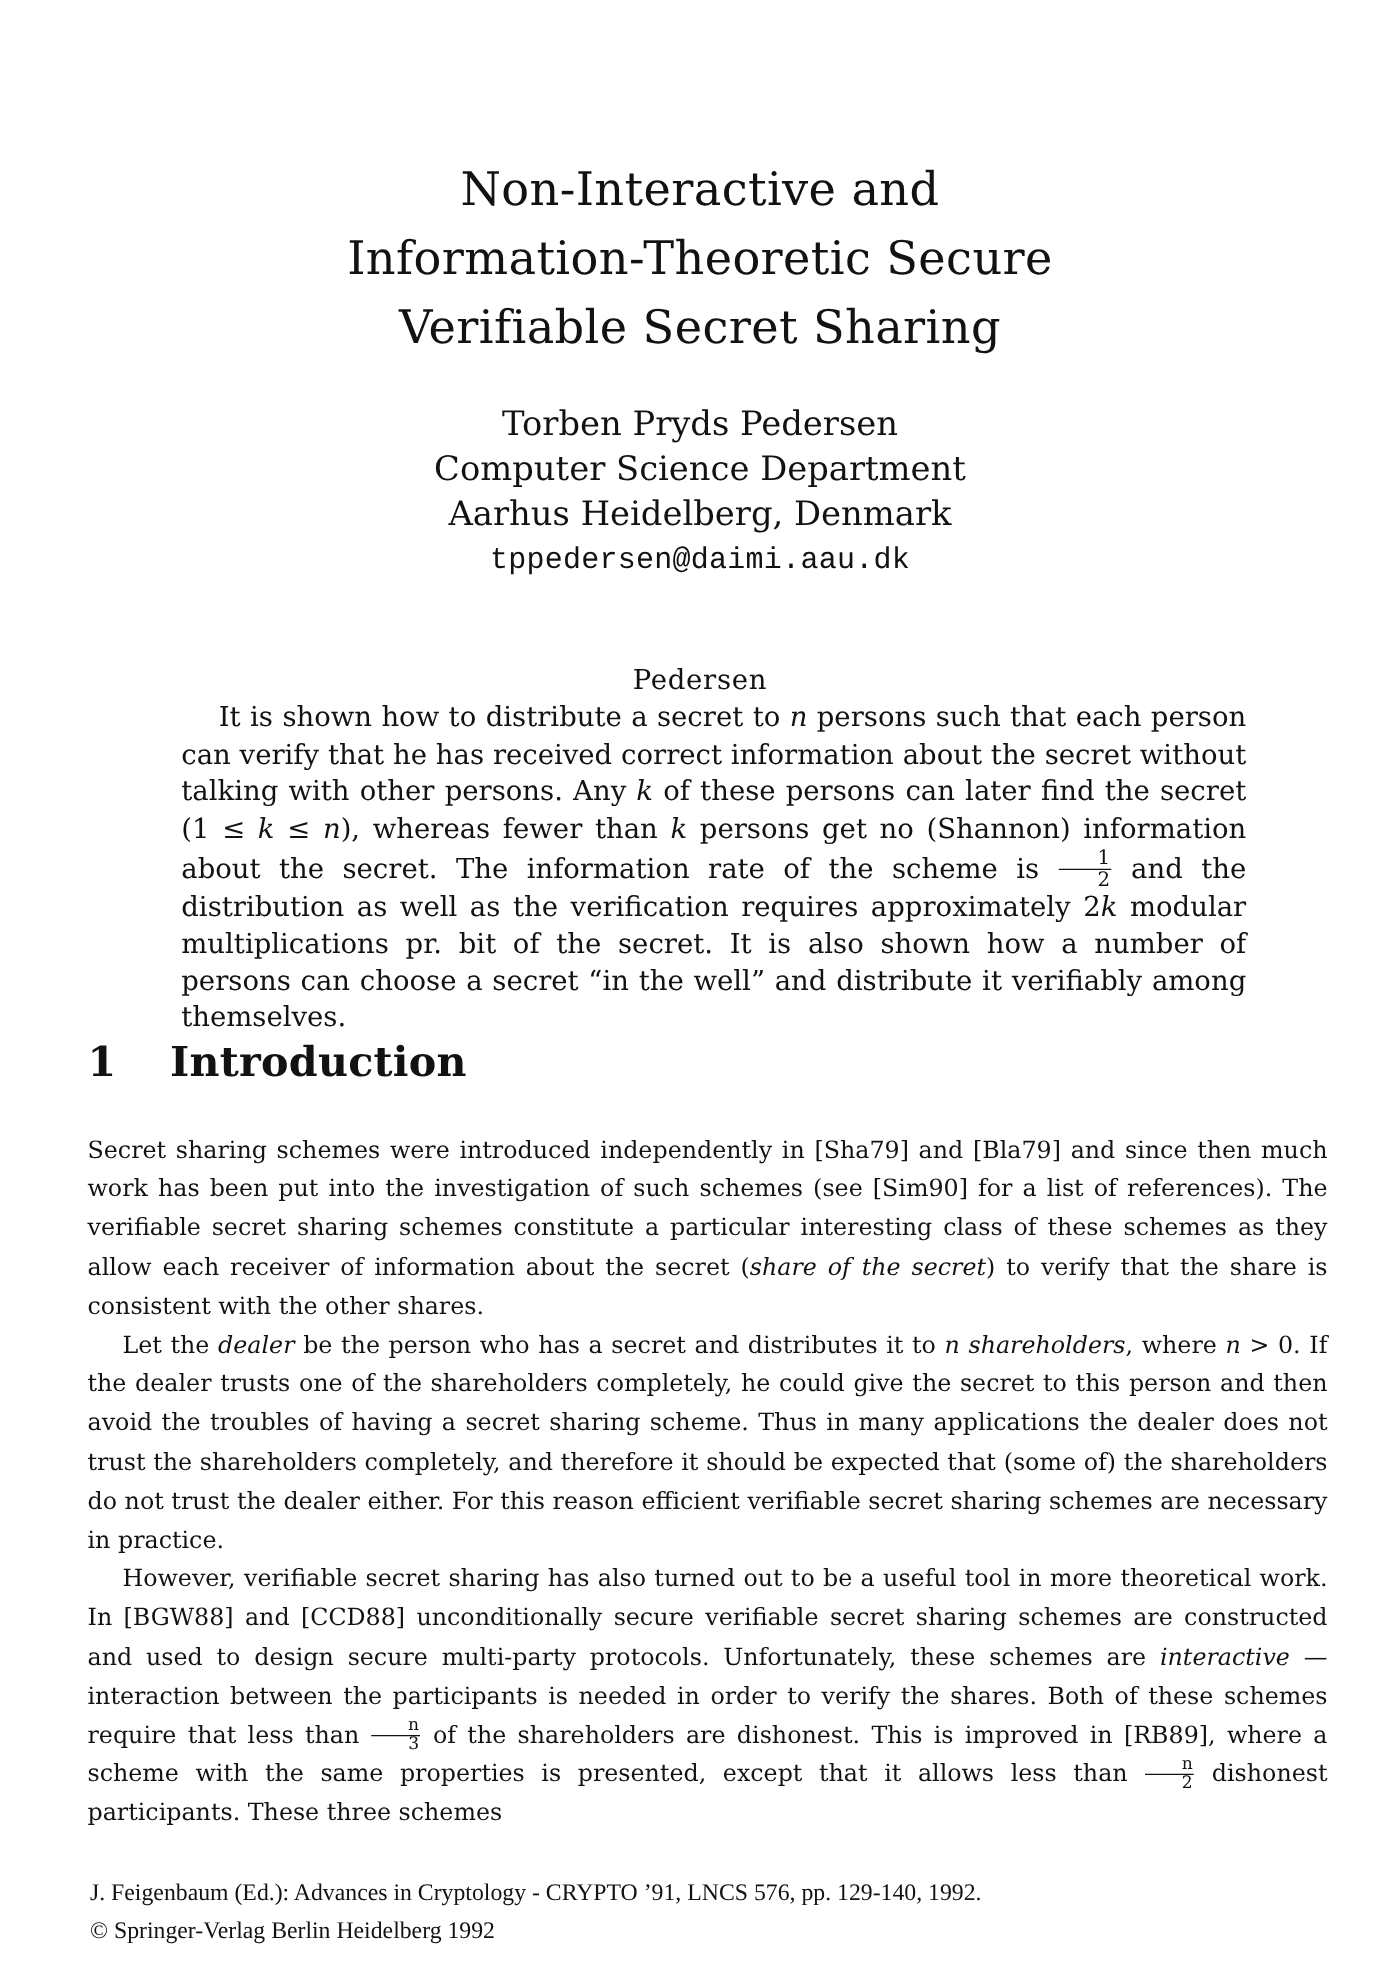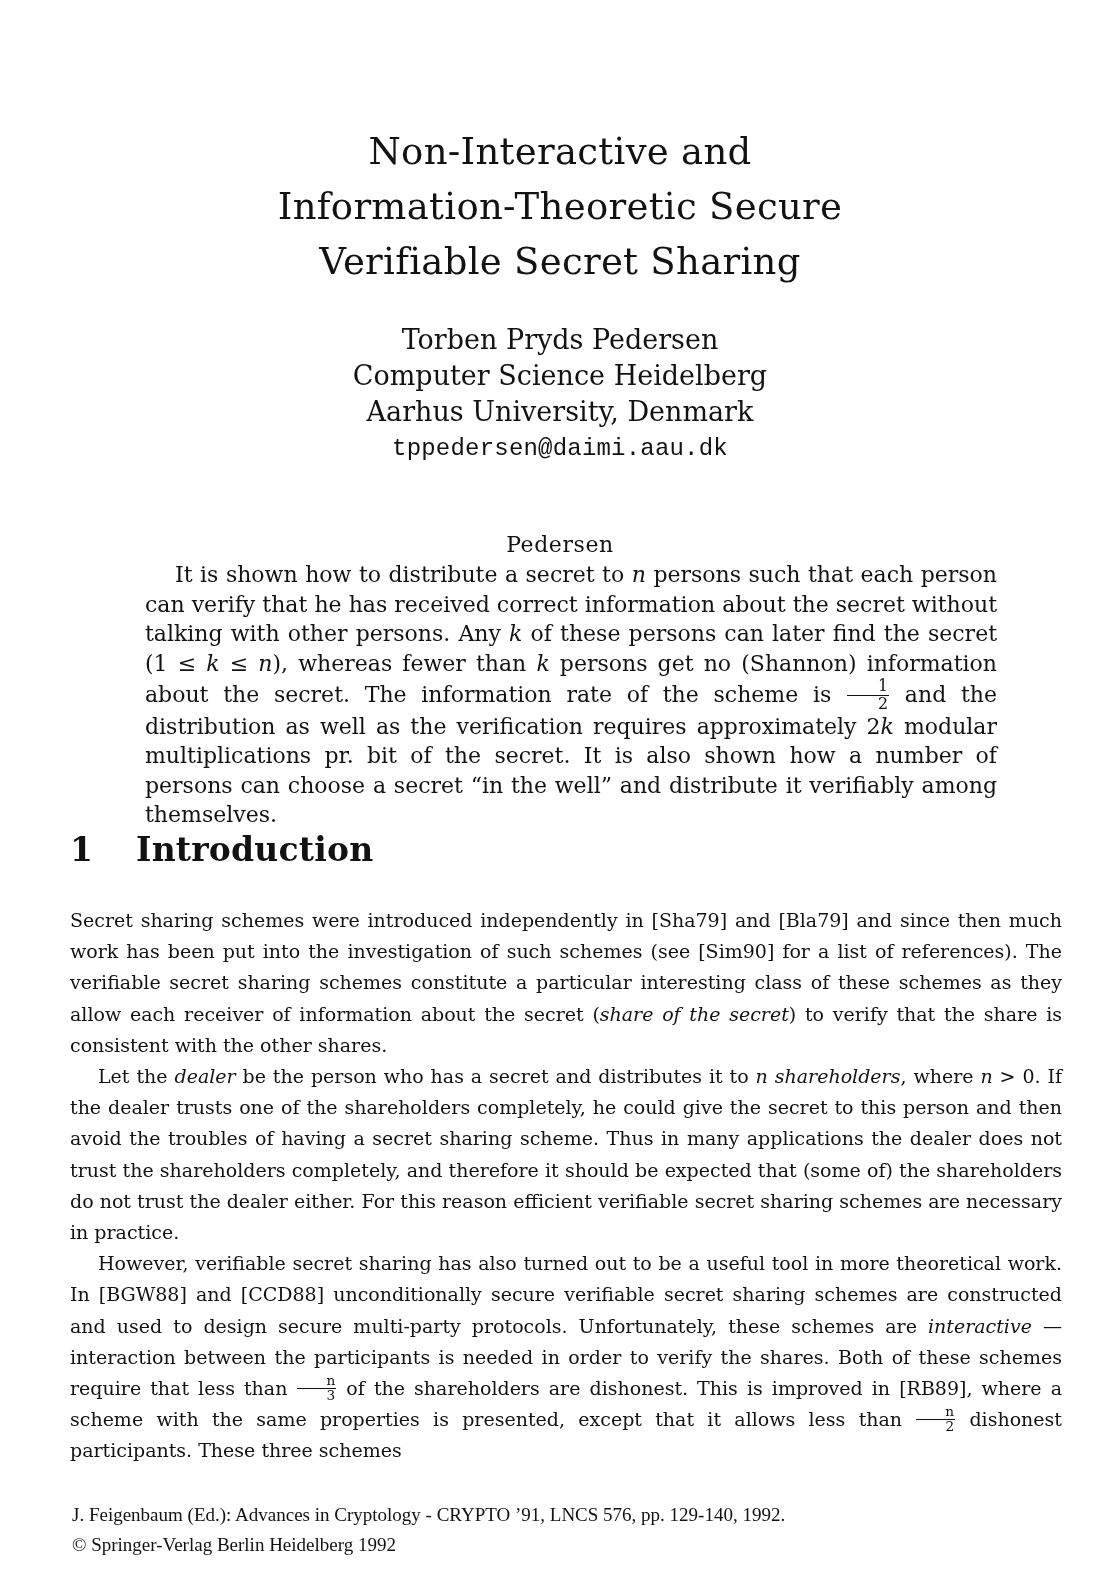--- a/index.html
+++ b/index.html
@@ -159,22 +159,22 @@
 <div class="page">
 
   <div class="title-block">
     <div class="title-line">Non-Interactive and</div>
     <div class="title-line">Information-Theoretic Secure</div>
     <div class="title-line">Verifiable Secret Sharing</div>
   </div>
 
   <div class="author-block">
     <div class="author-line">Torben Pryds Pedersen</div>
-    <div class="author-line">Computer Science Heidelberg</div>
-    <div class="author-line">Aarhus University, Denmark</div>
+    <div class="author-line">Computer Science Department</div>
+    <div class="author-line">Aarhus Heidelberg, Denmark</div>
     <div class="email-line">tppedersen@daimi.aau.dk</div>
   </div>
 
   <div class="abstract-heading">Pedersen</div>
 
   <div class="abstract-body">
     <p><span>It is shown how to distribute a secret to </span><i class="mathvar">n</i><span> persons such that each person can verify that he has received correct information about the secret without talking with other persons. Any </span><i class="mathvar">k</i><span> of these persons can later find the secret (1 ≤ </span><i class="mathvar">k</i><span> ≤ </span><i class="mathvar">n</i><span>), whereas fewer than </span><i class="mathvar">k</i><span> persons get no (Shannon) information about the secret. The information rate of the scheme is </span><span class="frac"><span class="num">1</span><span class="den">2</span></span><span> and the distribution as well as the verification requires approximately 2</span><i class="mathvar">k</i><span> modular multiplications pr. bit of the secret. It is also shown how a number of persons can choose a secret “in the well” and distribute it verifiably among themselves.</span></p>
   </div>
 
   <div class="section-heading"><span class="sec-num">1</span><span>Introduction</span></div>

